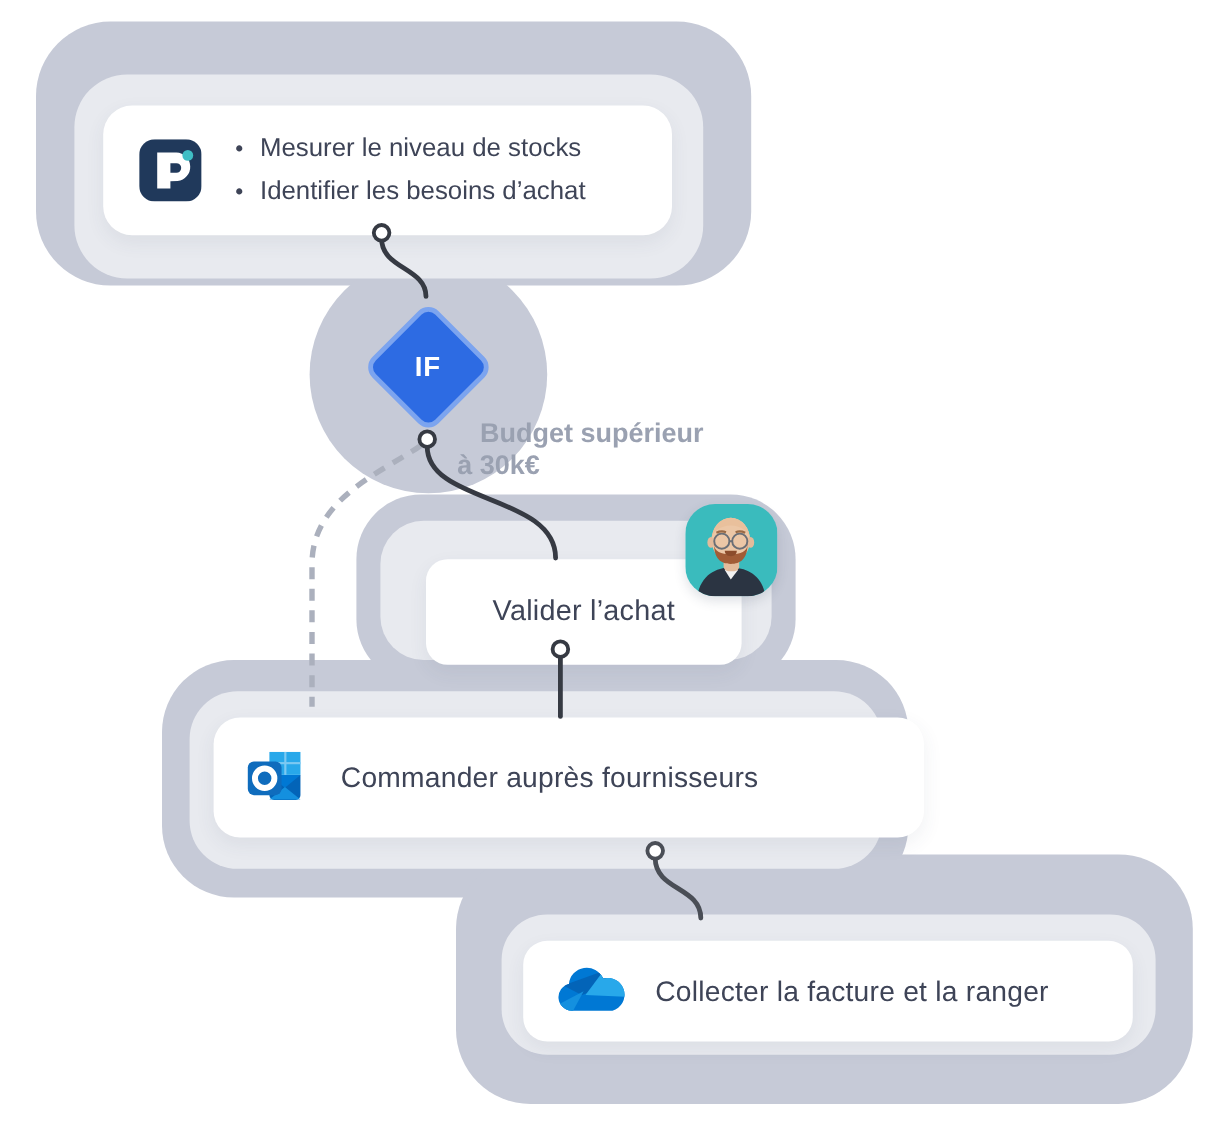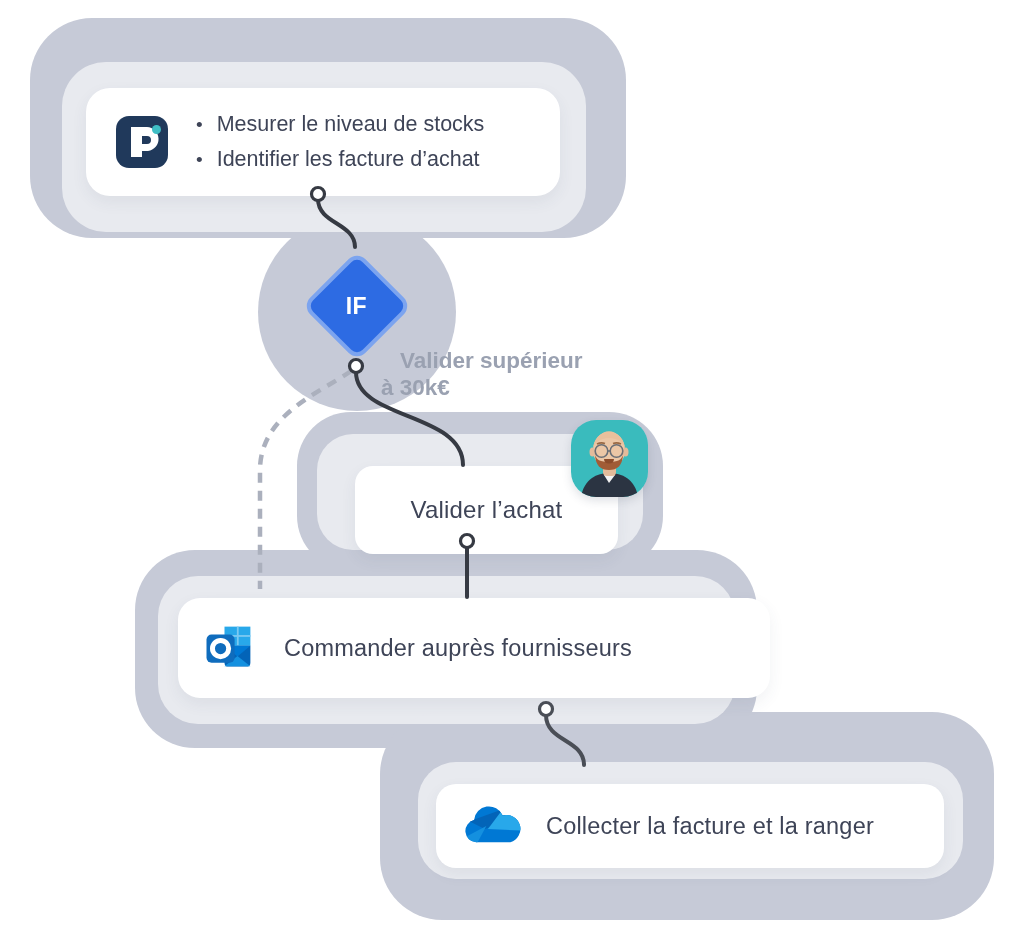--- a/index.html
+++ b/index.html
@@ -80,28 +80,28 @@
 
   <div class="card card-stock">
     <svg class="logo" viewBox="0 0 52 52">
       <rect x="0" y="0" width="52" height="52" rx="13" fill="#20395b"></rect>
       <path fill-rule="evenodd" fill="#ffffff" d="M15,11 h16 a12,12 0 0 1 1,23.9 l-6,0.1 v6 h-11 Z
            M26,20 h5 a4,4 0 0 1 0,8 h-5 Z"></path>
       <circle cx="40.5" cy="13.5" r="4.5" fill="#3fbec5"></circle>
     </svg>
     <ul class="bullets">
       <li>Mesurer le niveau de stocks</li>
-      <li>Identifier les facture d’achat</li>
+      <li>Identifier les besoins d’achat</li>
     </ul>
   </div>
 
   <div class="diamond">
     <span>IF</span>
   </div>
-  <div class="branch-note branch-note-l1">Valider supérieur</div>
+  <div class="branch-note branch-note-l1">Budget supérieur</div>
   <div class="branch-note branch-note-l2">à 30k€</div>
 
   <div class="card card-validate">
     <span class="card-label">Valider l’achat</span>
   </div>
   <div class="avatar">
     <svg viewBox="0 0 77 77" width="77" height="77">
       <rect width="77" height="77" fill="#3abbbd"></rect>
 
       <path d="M10,77 C13,59 26,53 38,53 C51,53 64,59 67,77 Z" fill="#2b3442"></path>

